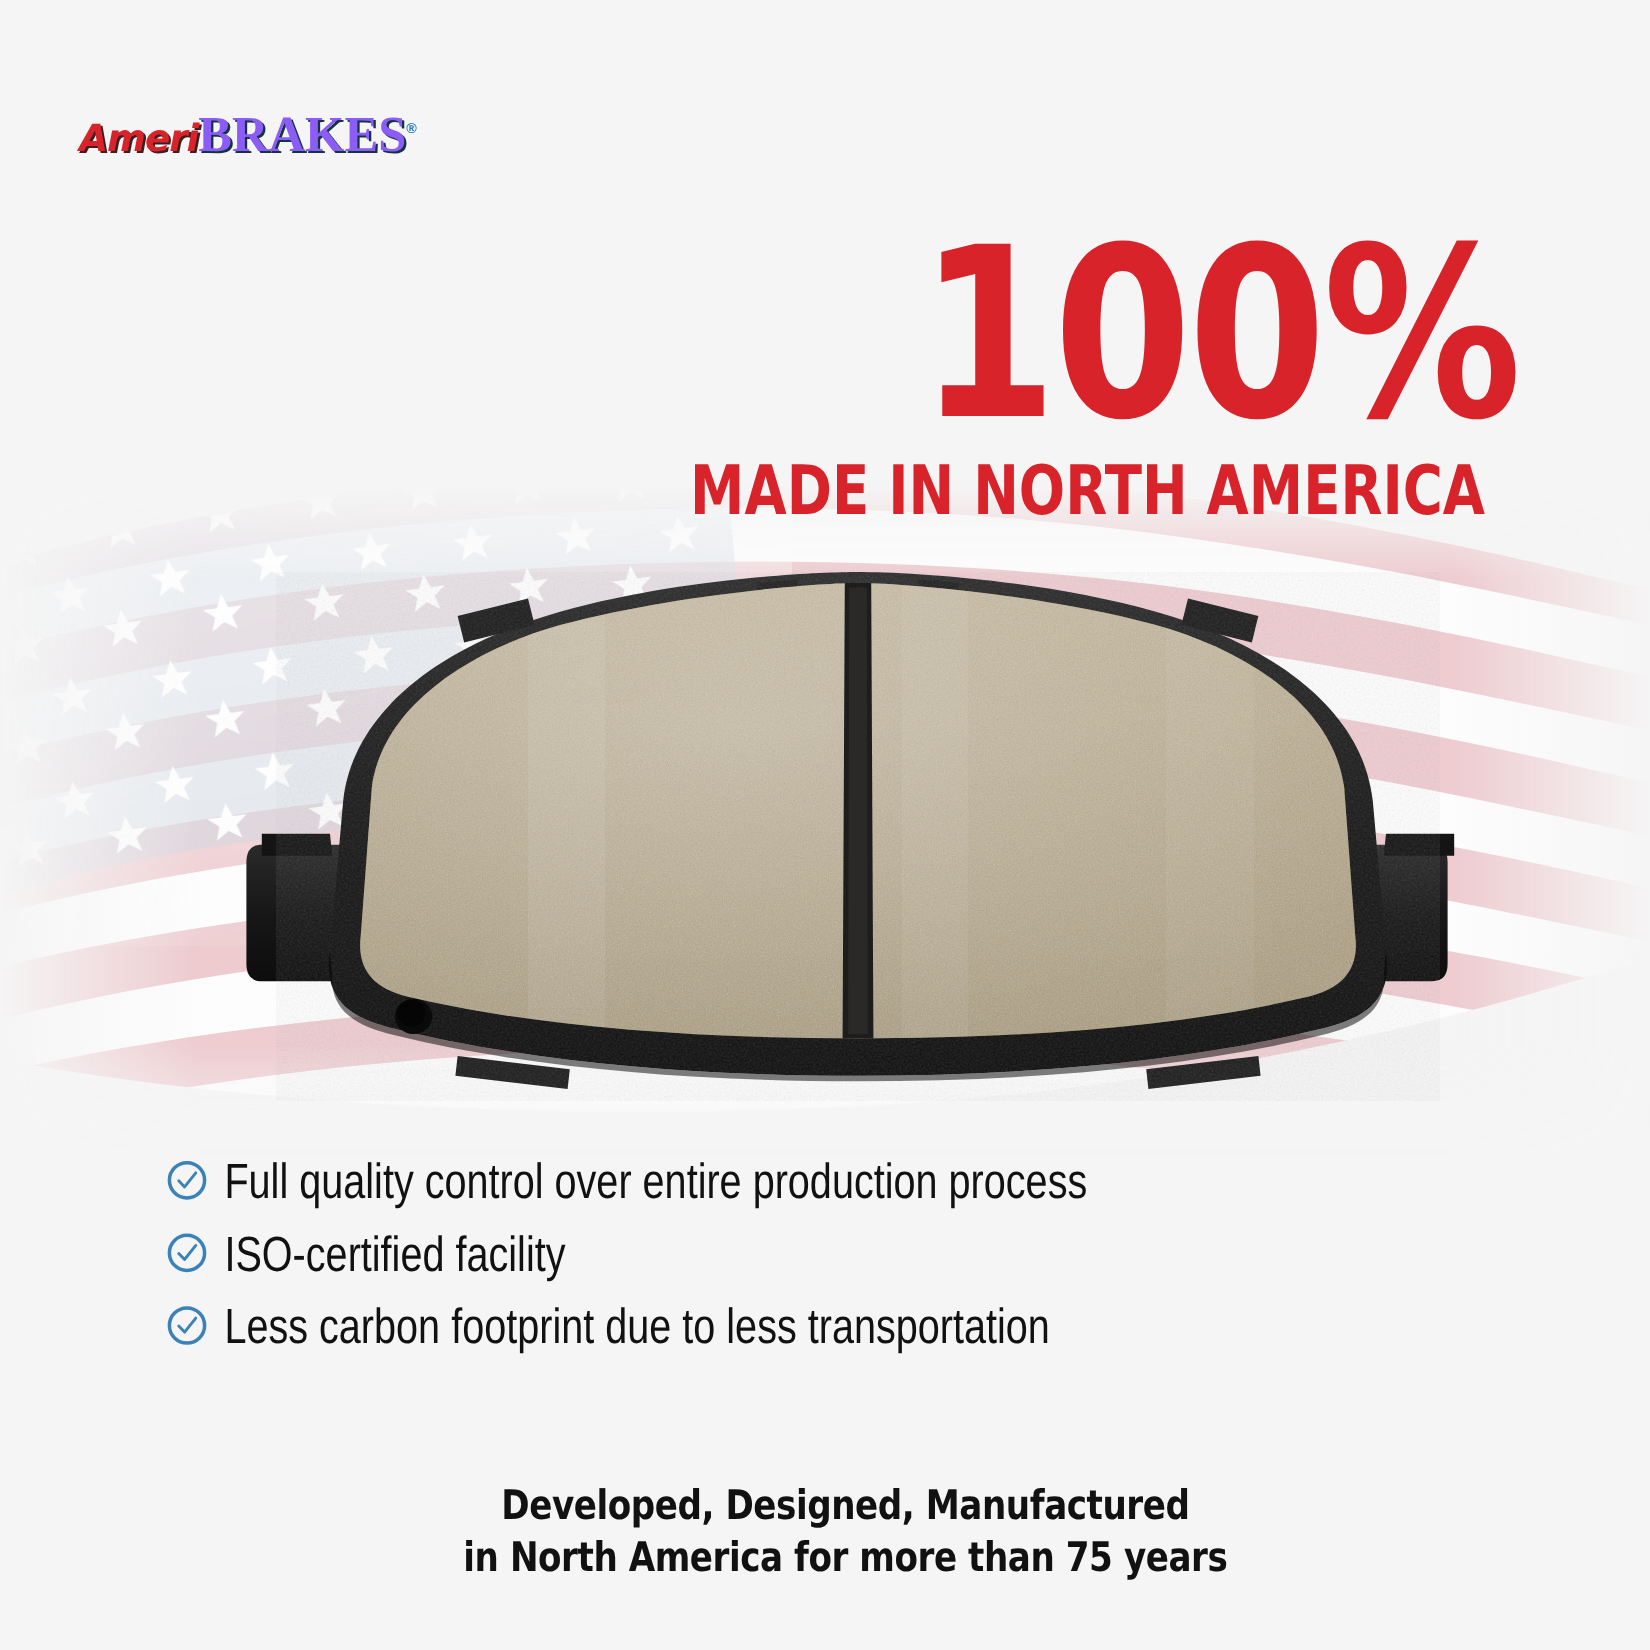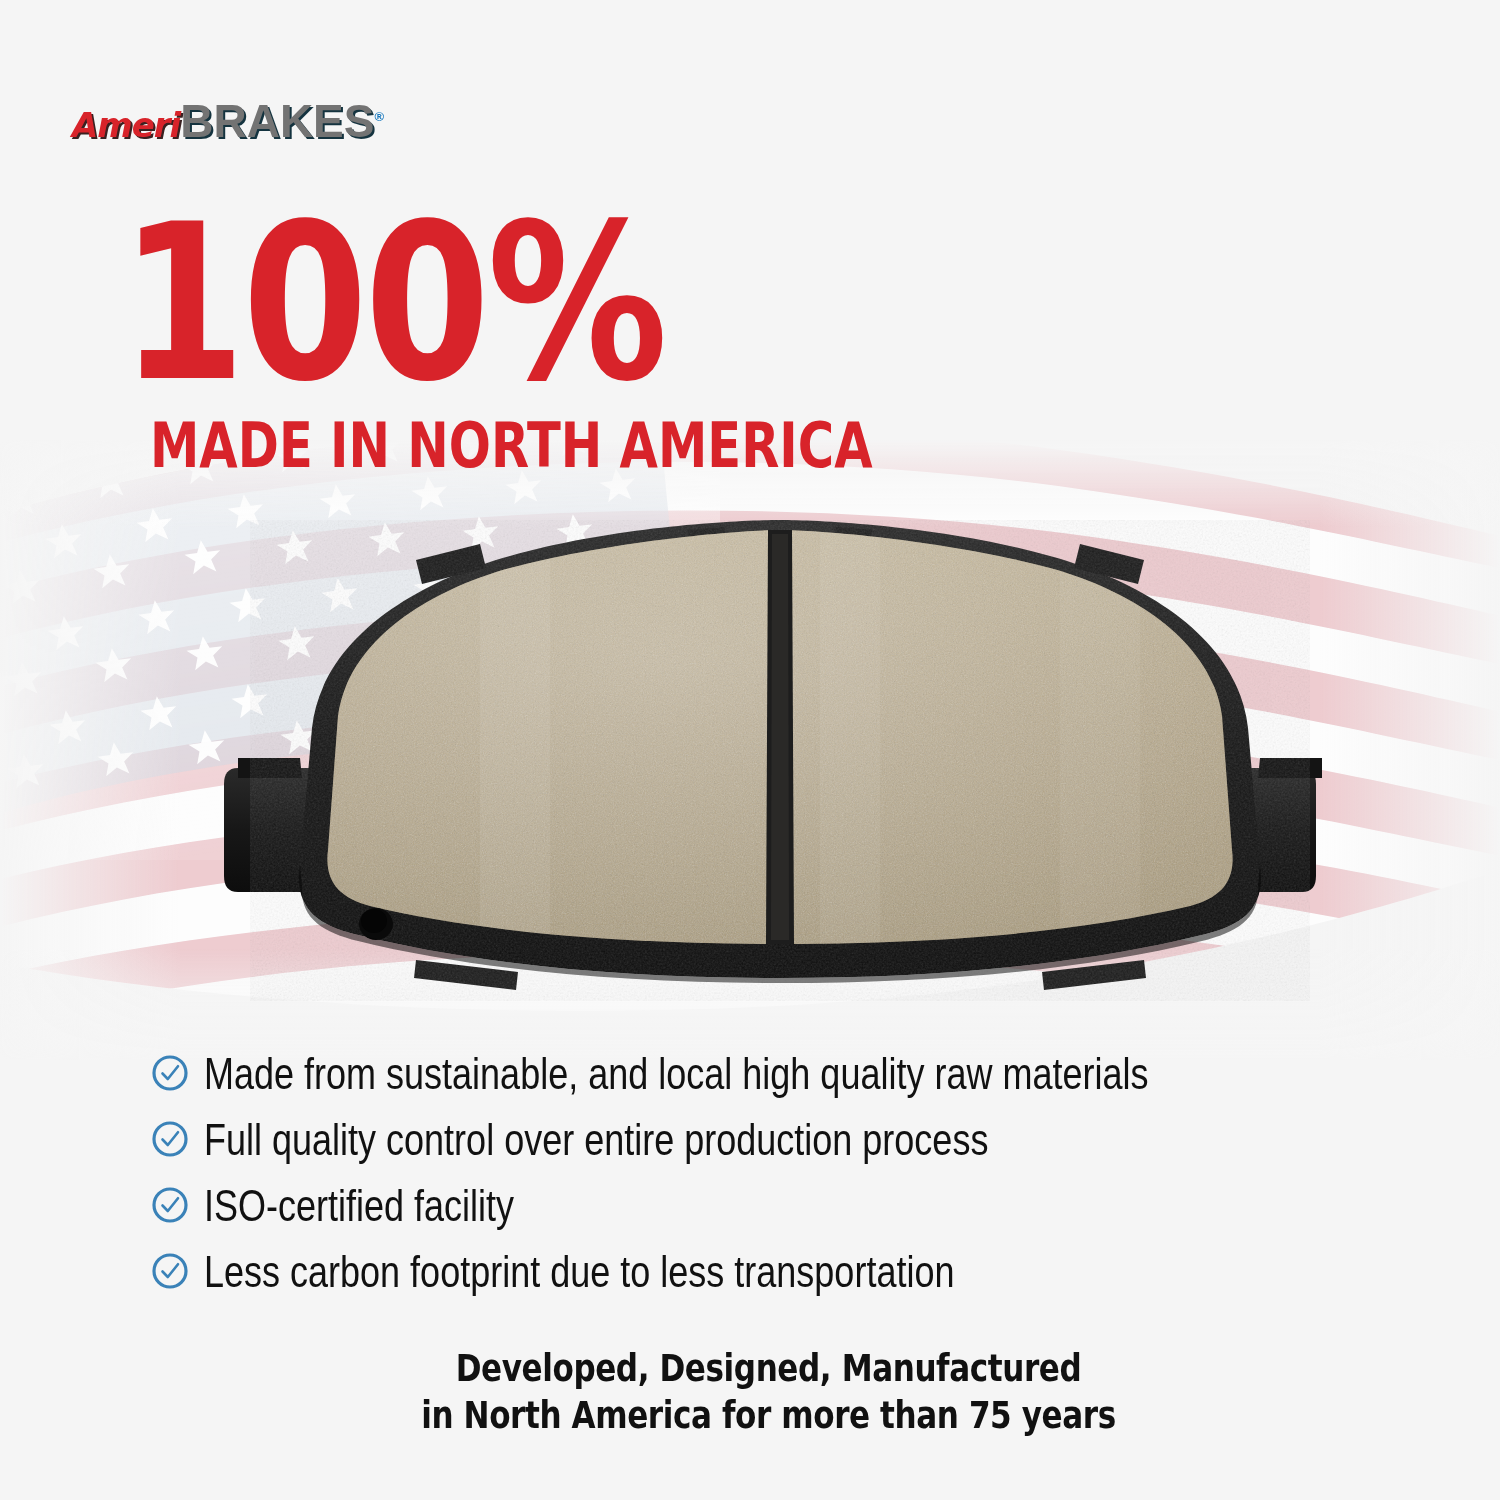--- a/index.html
+++ b/index.html
@@ -18,40 +18,40 @@
     font-size:46px; font-weight:bold; letter-spacing:-1px;
     white-space:nowrap; line-height:1;
   }
   .logo .ameri{
     color:#d8232a; font-style:italic; font-weight:bold;
     text-shadow:2px 2px 0 #3a2020;
     font-family:"DejaVu Sans", sans-serif;
     font-size:34px;
   }
   .logo .brakes{
-    color:#737373; font-weight:bold; letter-spacing:0px;
+    color:#8b5cf6; font-weight:bold; letter-spacing:0px;
     text-shadow:2px 2px 0 #14333f;
-    font-family:Liberation Sans, sans-serif;
+    font-family:Liberation Serif, serif;
     font-size:46px;
   }
   .logo .reg{
     color:#1275bc; font-size:13px; vertical-align:super; text-shadow:none;
   }
 
   
   .flag-wrap{
     position:absolute; left:0px; top:440px; width:1500px; height:620px;
     overflow:hidden;
   }
   .flag-svg{position:absolute;left:0;top:0;}
 
   
   .headline{
     position:absolute; left:0; right:0; top:205px;
-    text-align:left;
+    text-align:right;
   }
   .pct{
     color:#d8232a;
     font-family:"DejaVu Sans", sans-serif;
     font-weight:bold;
     font-size:215px;
     line-height:0.92;
     letter-spacing:-4px;
     transform:scaleX(0.84);
     display:block;
@@ -429,29 +429,20 @@
 
       <ellipse cx="196" cy="404" rx="17" ry="16" fill="#0a0a0a"></ellipse>
       <ellipse cx="194" cy="401" rx="13" ry="12" fill="#050505"></ellipse>
 
       <path d="M120,344 C114,388 136,404 174,414 C294,444 440,458 600,458 C760,458 906,444 1026,414 C1064,404 1086,388 1080,344 L1078,366 C1080,398 1058,412 1022,421 C904,450 758,463 600,463 C442,463 296,450 178,421 C142,412 120,398 122,366 Z" fill="#000" opacity="0.5"></path>
     </svg>
   </div>
 
   <div class="bullets">
 
-    <div class="bullet">
-      <span class="chk">
-        <svg width="40" height="40" viewBox="0 0 40 40">
-          <circle cx="20" cy="20" r="16" fill="none" stroke="#3a82b8" stroke-width="3.2"></circle>
-          <path d="M12.5 20.5 L17.8 26 L28 13.2" fill="none" stroke="#3a82b8" stroke-width="2.6" stroke-linecap="round" stroke-linejoin="round"></path>
-        </svg>
-      </span>
-      <span class="txt">Made from sustainable, and local high quality raw materials</span>
-    </div>
 
     <div class="bullet">
       <span class="chk">
         <svg width="40" height="40" viewBox="0 0 40 40">
           <circle cx="20" cy="20" r="16" fill="none" stroke="#3a82b8" stroke-width="3.2"></circle>
           <path d="M12.5 20.5 L17.8 26 L28 13.2" fill="none" stroke="#3a82b8" stroke-width="2.6" stroke-linecap="round" stroke-linejoin="round"></path>
         </svg>
       </span>
       <span class="txt">Full quality control over entire production process</span>
     </div>

